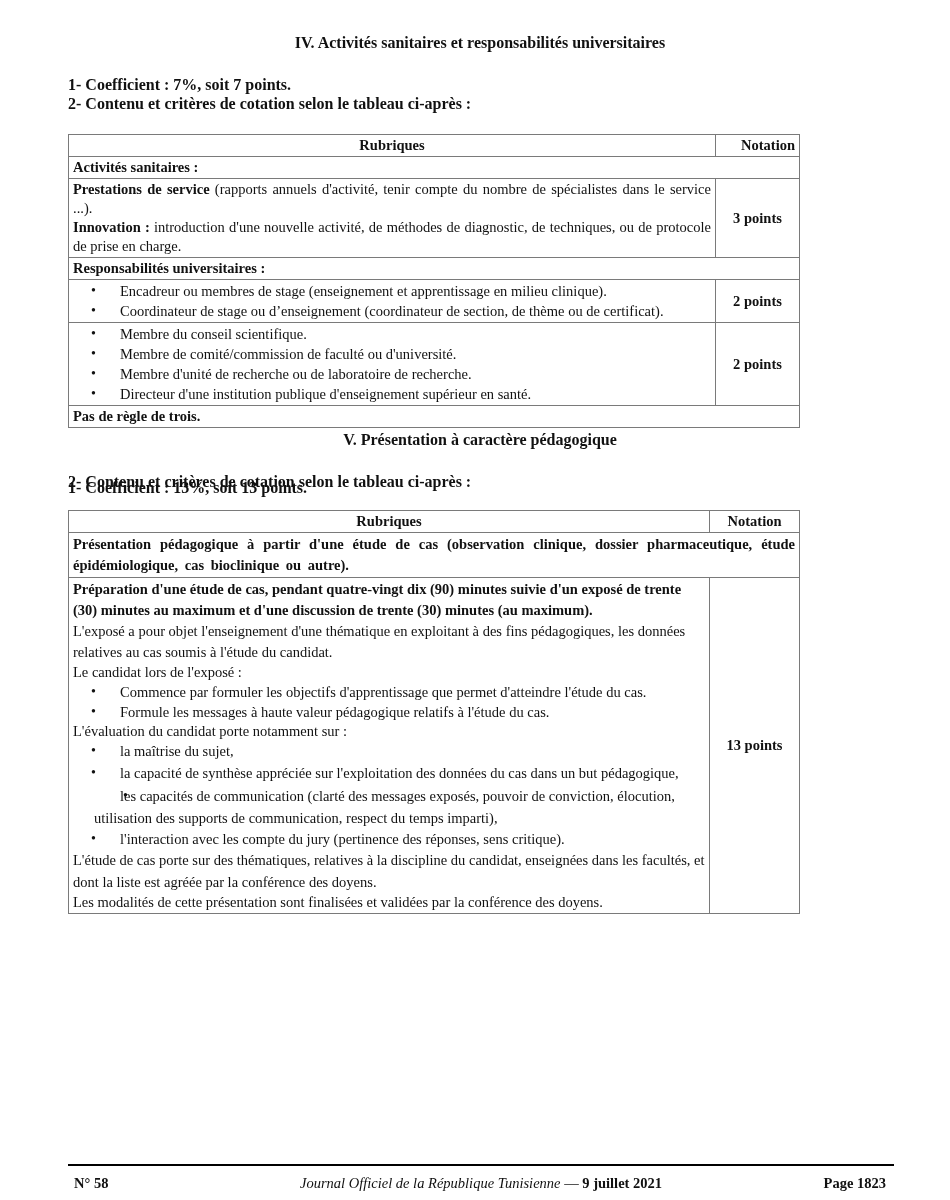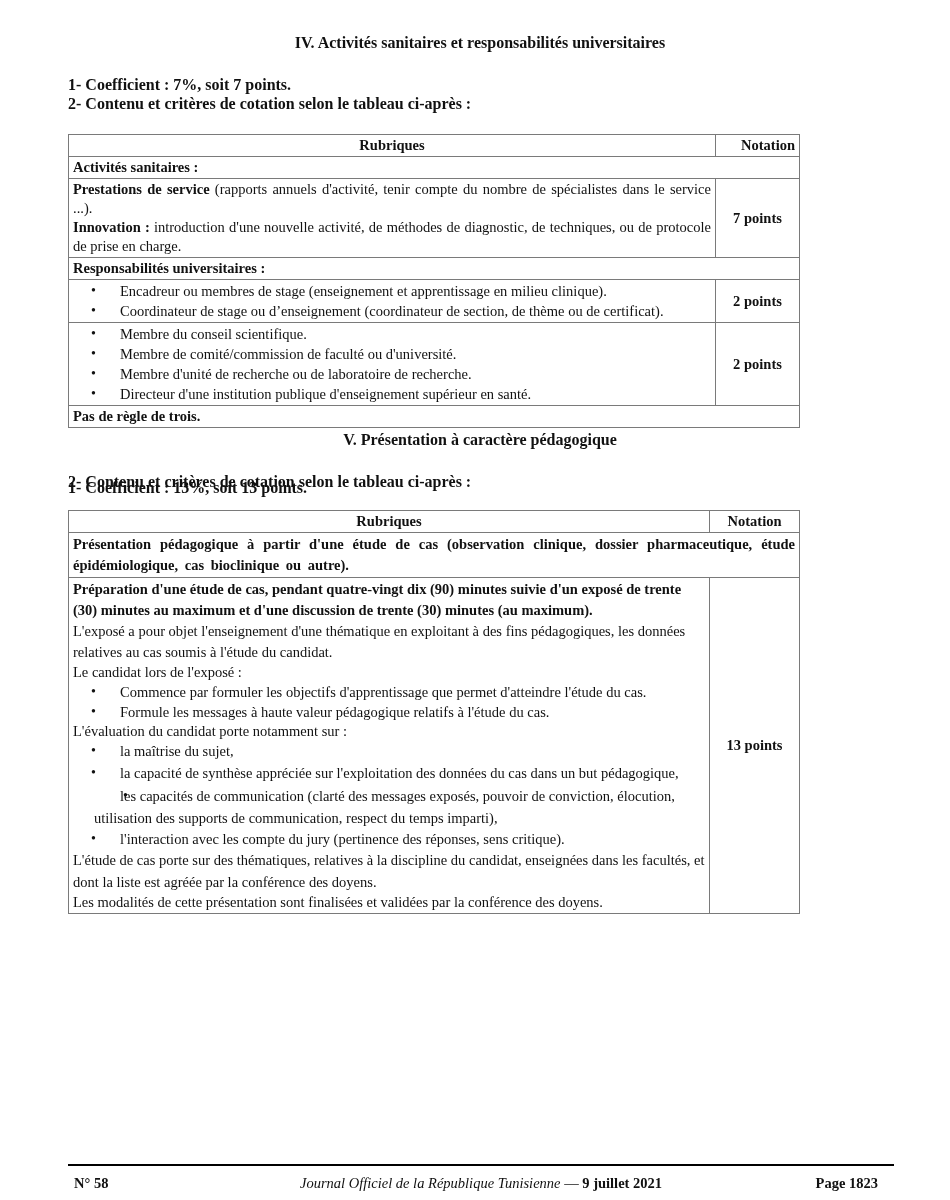--- a/index.html
+++ b/index.html
@@ -19,21 +19,21 @@
   .b { font-weight: bold; }
   ul { margin: 0; padding-left: 47px; list-style: none; }
   ul li { position: relative; line-height: 20px; }
   ul li::before { content: "\2022"; position: absolute; left: -29px; font-size: 14px; }
   .just { text-align: justify; }
   .footer-rule { position: absolute; left: 68px; top: 1164px; width: 826px; border-top: 2px solid #000; }
   .footer { position: absolute; left: 68px; top: 1175px; width: 826px; font-size: 14.5px; }
   .footer .num { position: absolute; left: 6px; font-weight: bold; }
   .footer .center { position: absolute; left: 0; width: 826px; text-align: center; }
   .footer .center i { font-style: italic; }
-  .footer .page-no { position: absolute; right: 16px; font-weight: bold; }
+  .footer .page-no { position: absolute; right: 8px; font-weight: bold; }
 </style>
 </head>
 <body>
 
 <div class="page">
 
   <h2 class="sec-title" style="position:absolute; top:34px; width:824px;">IV. Activités sanitaires et responsabilités universitaires</h2>
   <p class="coef" style="position:absolute; top:75px;">1- Coefficient : 7%, soit 7 points.</p>
   <p class="coef" style="position:absolute; top:94px;">2- Contenu et critères de cotation selon le tableau ci-après :</p>
 
@@ -48,21 +48,21 @@
       <th style="text-align:right;">Notation</th>
     </tr>
     <tr>
       <td colspan="2" class="b">Activités sanitaires :</td>
     </tr>
     <tr>
       <td class="just">
         <span class="b">Prestations de service</span><span> (rapports annuels d'activité, tenir compte du nombre de spécialistes dans le service ...).</span><br>
         <span class="b">Innovation :</span><span> introduction d'une nouvelle activité, de méthodes de diagnostic, de techniques, ou de protocole de prise en charge.</span>
       </td>
-      <td class="note">7 points</td>
+      <td class="note">3 points</td>
     </tr>
     <tr>
       <td colspan="2" class="b">Responsabilités universitaires :</td>
     </tr>
     <tr>
       <td>
         <ul>
           <li>Encadreur ou membres de stage (enseignement et apprentissage en milieu clinique).</li>
           <li>Coordinateur de stage ou d’enseignement (coordinateur de section, de thème ou de certificat).</li>
         </ul>

